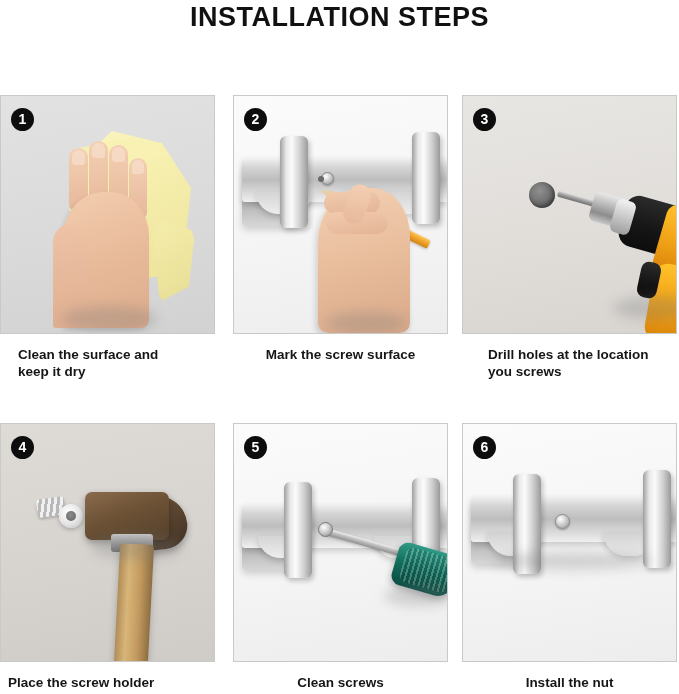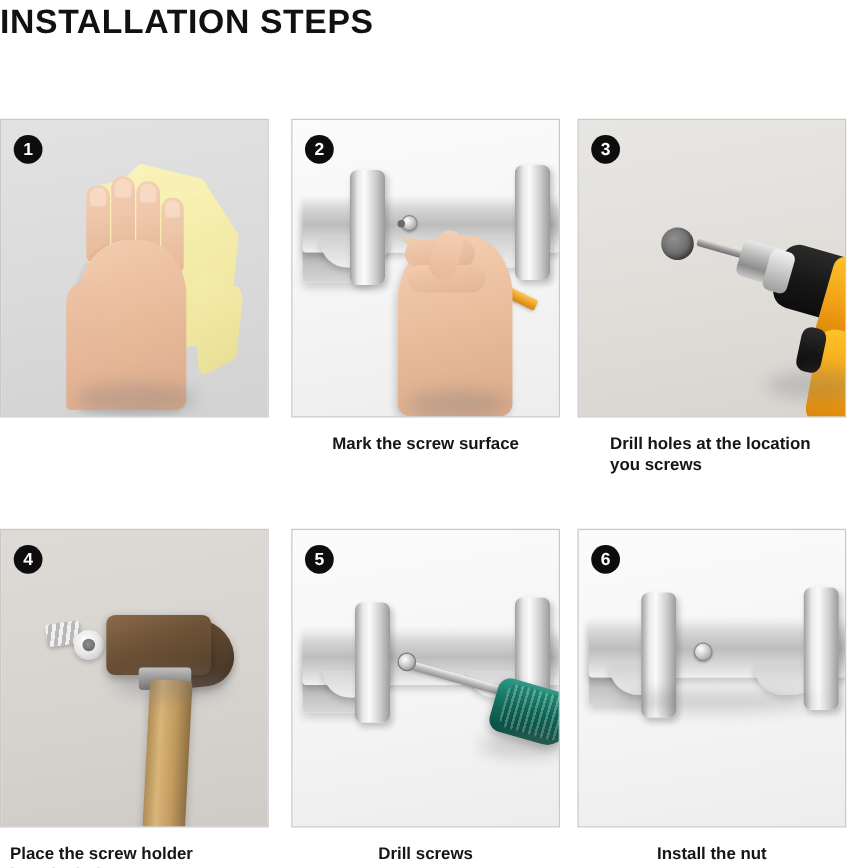--- a/index.html
+++ b/index.html
@@ -15,21 +15,21 @@
     font-family: "Liberation Sans", sans-serif;
     color: #111111;
   }
 
   
   .title {
     position: absolute;
     left: 0;
     top: 2px;
     width: 679px;
-    text-align: left;
+    text-align: center;
     font-size: 27px;
     font-weight: bold;
     letter-spacing: 0.5px;
     color: #111111;
   }
 
   
   .grid {
     position: absolute;
     left: 0;
@@ -332,20 +332,22 @@
         <div class="finger" style="left:108px;top:49px;width:19px;height:68px;"></div>
         <div class="finger" style="left:128px;top:62px;width:18px;height:60px;"></div>
         <div class="nail" style="left:71px;top:54px;width:13px;height:15px;"></div>
         <div class="nail" style="left:91px;top:47px;width:13px;height:15px;"></div>
         <div class="nail" style="left:111px;top:51px;width:13px;height:15px;"></div>
         <div class="nail" style="left:131px;top:64px;width:12px;height:14px;"></div>
         <div class="hand1" style="left:62px;top:96px;width:86px;height:136px;border-radius:40px 38px 8px 8px / 46px 44px 8px 8px;"></div>
         <div class="thumbpad" style="left:52px;top:128px;width:34px;height:104px;"></div>
         <div class="blurshadow" style="left:60px;top:210px;width:96px;height:26px;"></div>
       </div>
+      <div class="caption left">Clean the surface and
+keep it dry</div>
     </div>
 
     <div class="card col2">
       <div class="photo tone-white">
         <div class="badge">2</div>
 
         <div class="rack-back" style="left:8px;top:70px;width:58px;height:60px;"></div>
         <div class="rack-plate" style="left:8px;top:62px;width:206px;height:44px;"></div>
         <div class="rack-plate" style="left:22px;top:96px;width:56px;height:22px;border-radius:0 0 22px 22px;background:linear-gradient(180deg,#d5d5d5,#ededed);"></div>
         <div class="rack-plate" style="left:140px;top:96px;width:56px;height:22px;border-radius:0 0 22px 22px;background:linear-gradient(180deg,#d5d5d5,#ededed);"></div>
@@ -413,21 +415,21 @@
         <div class="rack-plate" style="left:140px;top:112px;width:54px;height:22px;border-radius:0 0 22px 22px;background:linear-gradient(180deg,#d5d5d5,#ededed);"></div>
         <div class="hook-post" style="left:50px;top:58px;width:28px;height:96px;"></div>
         <div class="hook-post" style="left:178px;top:54px;width:28px;height:92px;"></div>
 
         <div class="sd-shaft" style="left:92px;top:104px;width:86px;transform:rotate(16deg);transform-origin:left center;"></div>
         <div class="sd-tip" style="left:84px;top:98px;"></div>
         <div class="sd-handle" style="left:160px;top:124px;width:62px;height:44px;transform:rotate(16deg);"></div>
         <div class="sd-grip" style="left:168px;top:128px;width:50px;height:36px;transform:rotate(16deg);"></div>
         <div class="blurshadow" style="left:150px;top:162px;width:70px;height:20px;"></div>
       </div>
-      <div class="caption center">Drill screws</div>
+      <div class="caption center">Clean screws</div>
     </div>
 
     <div class="card col3">
       <div class="photo tone-white">
         <div class="badge">6</div>
 
         <div class="rack-back" style="left:8px;top:78px;width:58px;height:62px;"></div>
         <div class="rack-plate" style="left:8px;top:72px;width:206px;height:46px;"></div>
         <div class="rack-plate" style="left:24px;top:108px;width:54px;height:24px;border-radius:0 0 24px 24px;background:linear-gradient(180deg,#d2d2d2,#ececec);"></div>
         <div class="rack-plate" style="left:140px;top:108px;width:54px;height:24px;border-radius:0 0 24px 24px;background:linear-gradient(180deg,#d2d2d2,#ececec);"></div>

